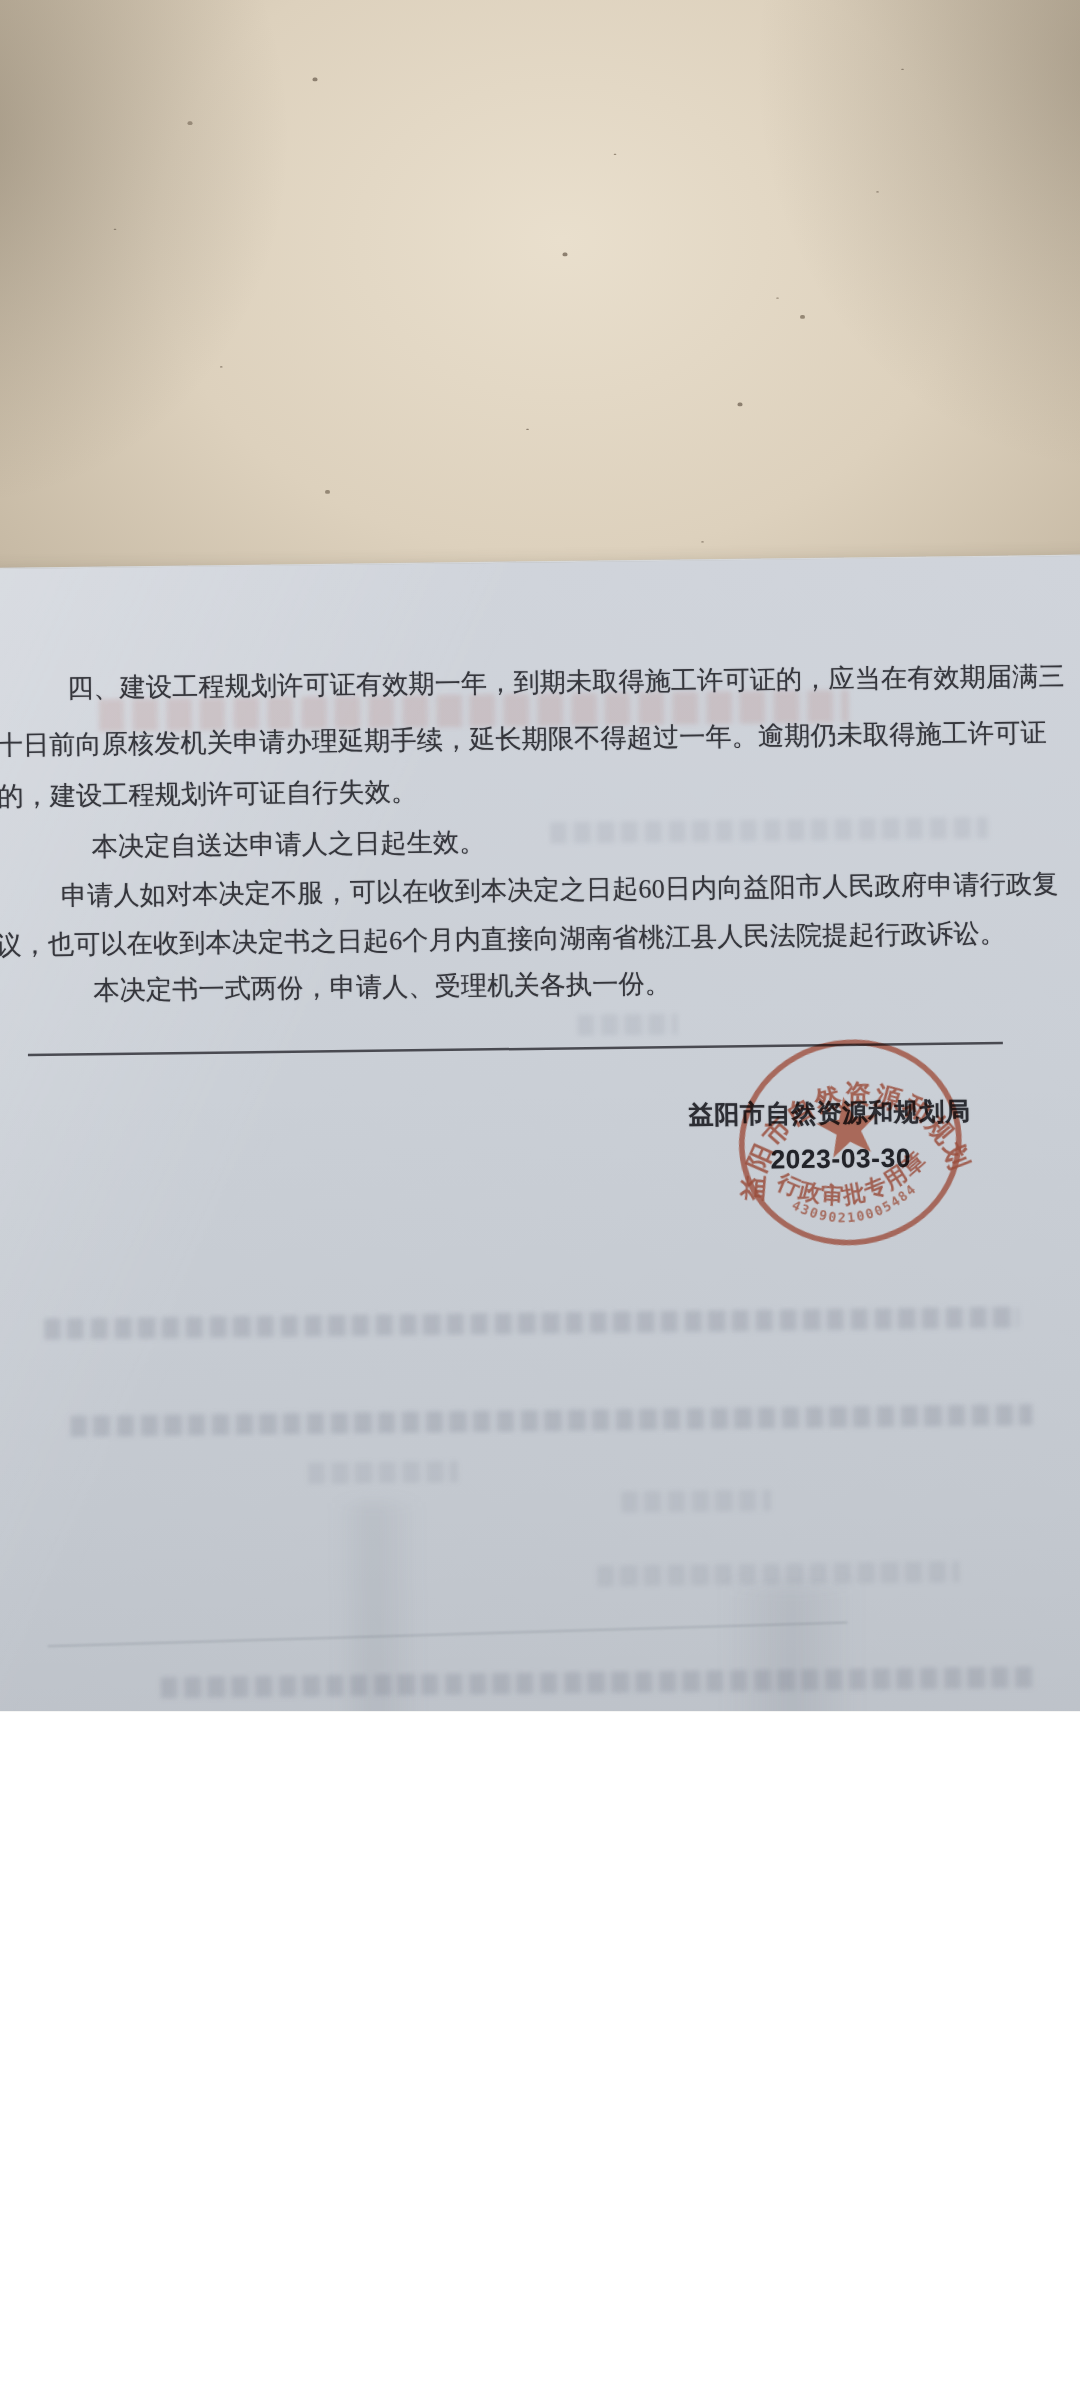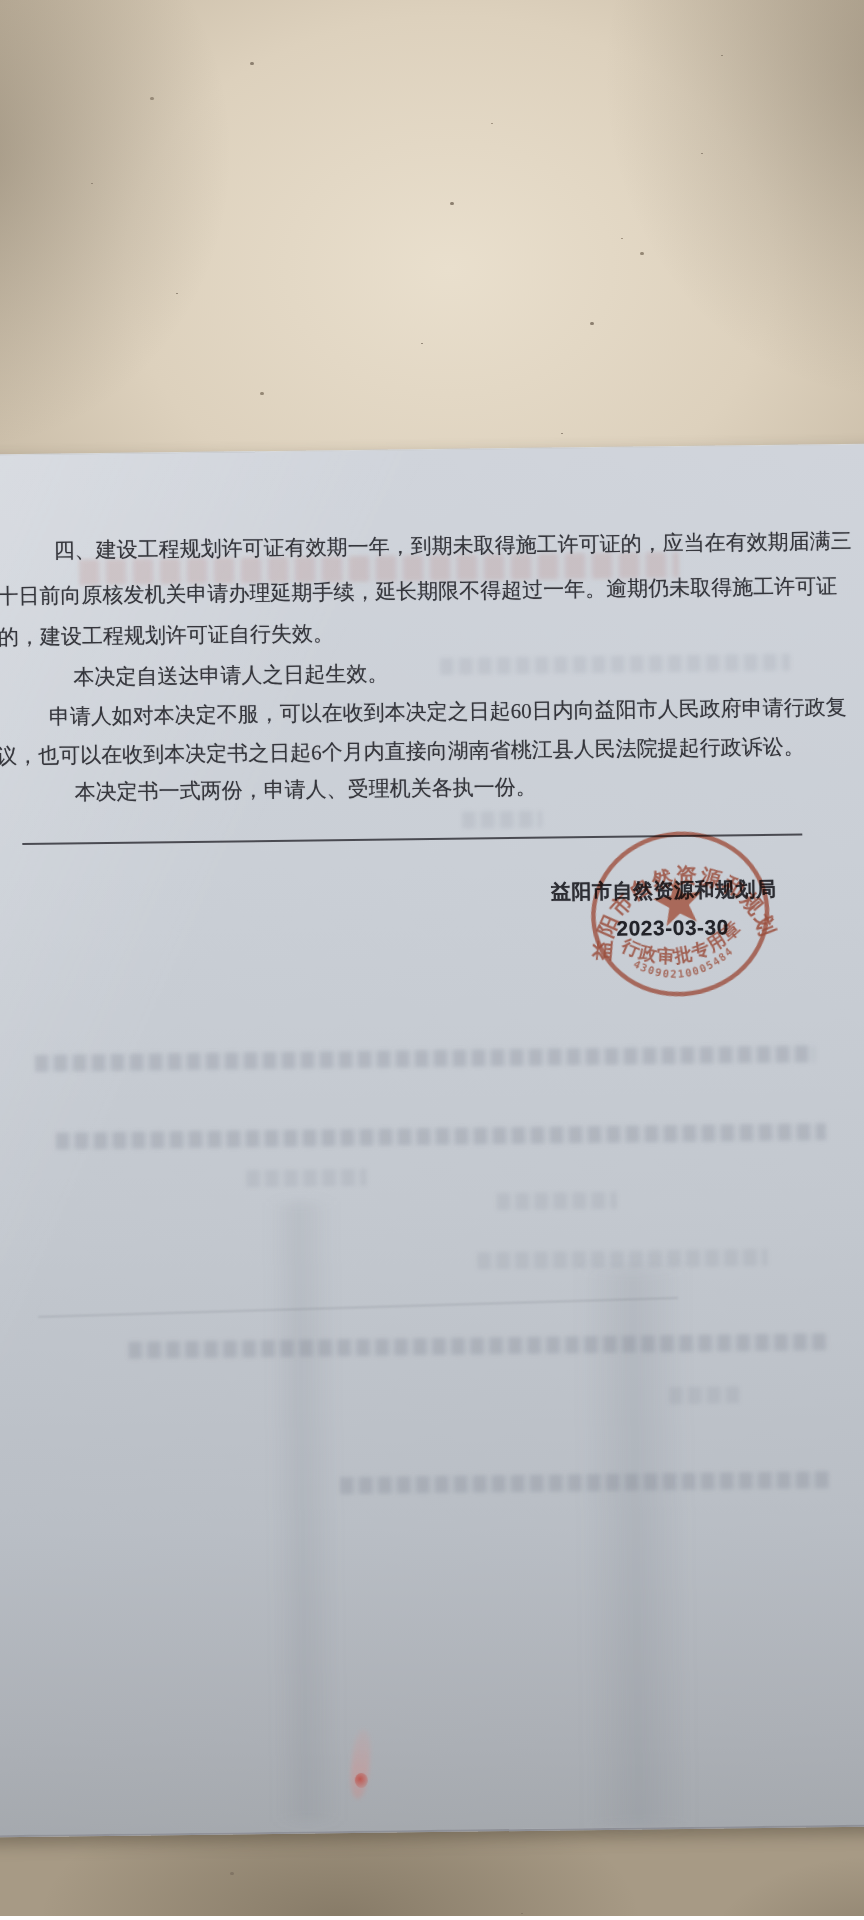--- a/index.html
+++ b/index.html
@@ -1,18 +1,18 @@
 <!DOCTYPE html>
 <html><head>
 <meta charset="utf-8">
 <style>
   html,body{margin:0;padding:0;}
   .scene{
     position:relative;
-    width:864px;height:1916px;
+    width:864px;height:1369px;
     overflow:hidden;
     font-family:"Liberation Serif","DejaVu Serif",serif;
     background:
       radial-gradient(ellipse 720px 560px at 52% 14%, #e9dfcd 0%, #ddd1bd 45%, #c6b9a4 78%, #a79a85 100%);
   }
   
   .desk-vignette{position:absolute;inset:0;pointer-events:none;
     background:
       radial-gradient(ellipse 380px 420px at -4% 8%, rgba(70,60,45,.30) 0%, rgba(70,60,45,0) 70%),
       radial-gradient(ellipse 420px 460px at 104% 4%, rgba(70,60,45,.28) 0%, rgba(70,60,45,0) 70%);

